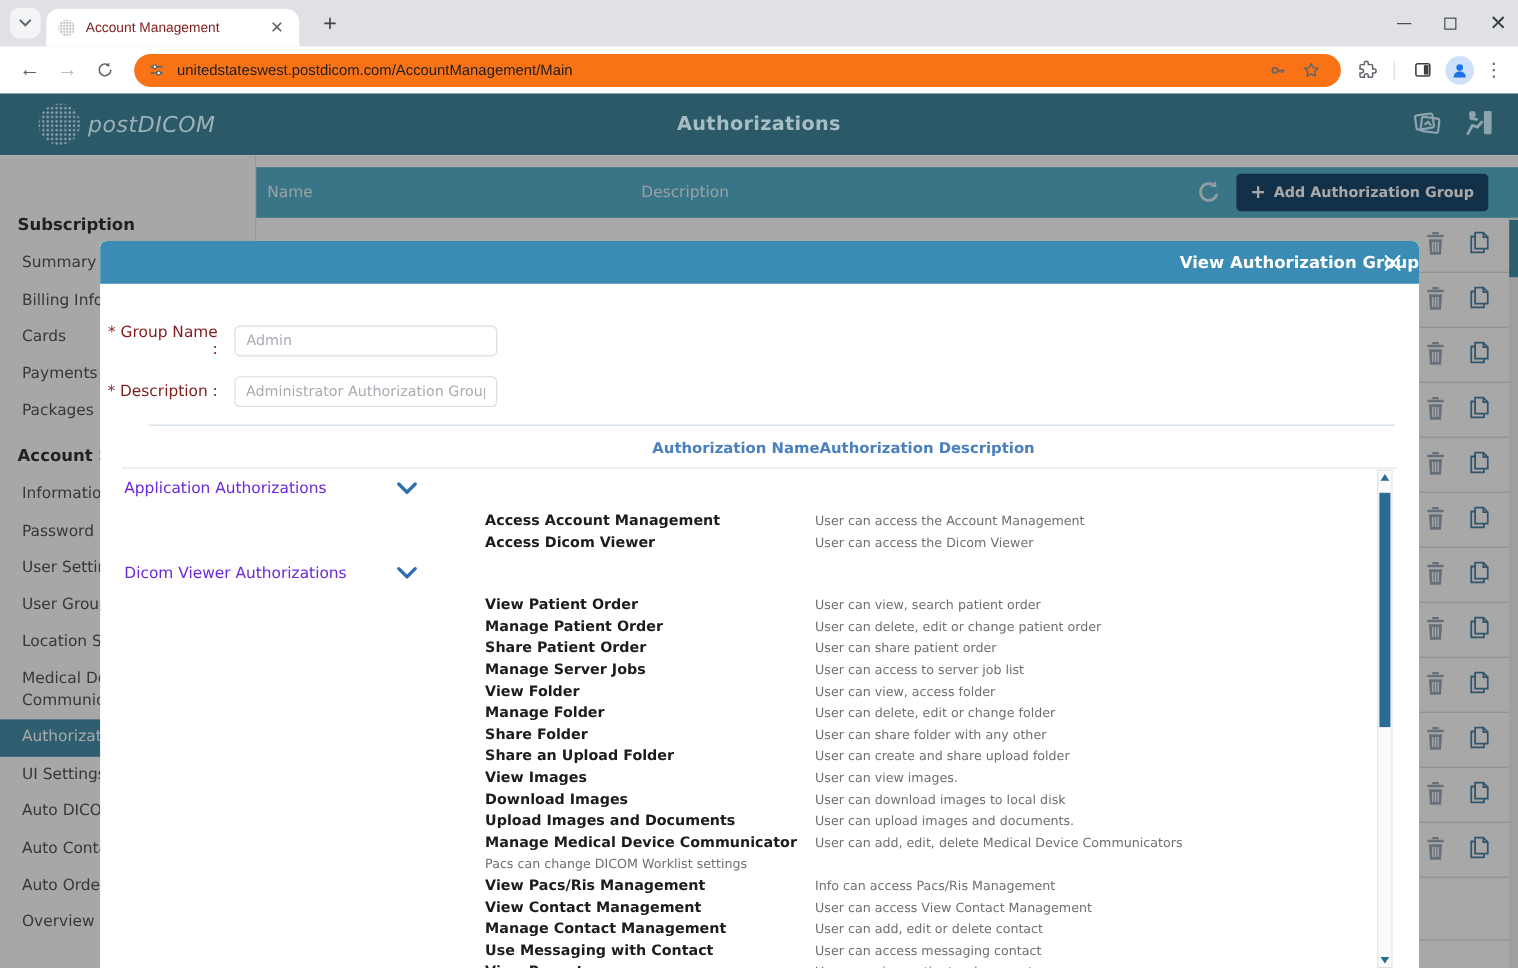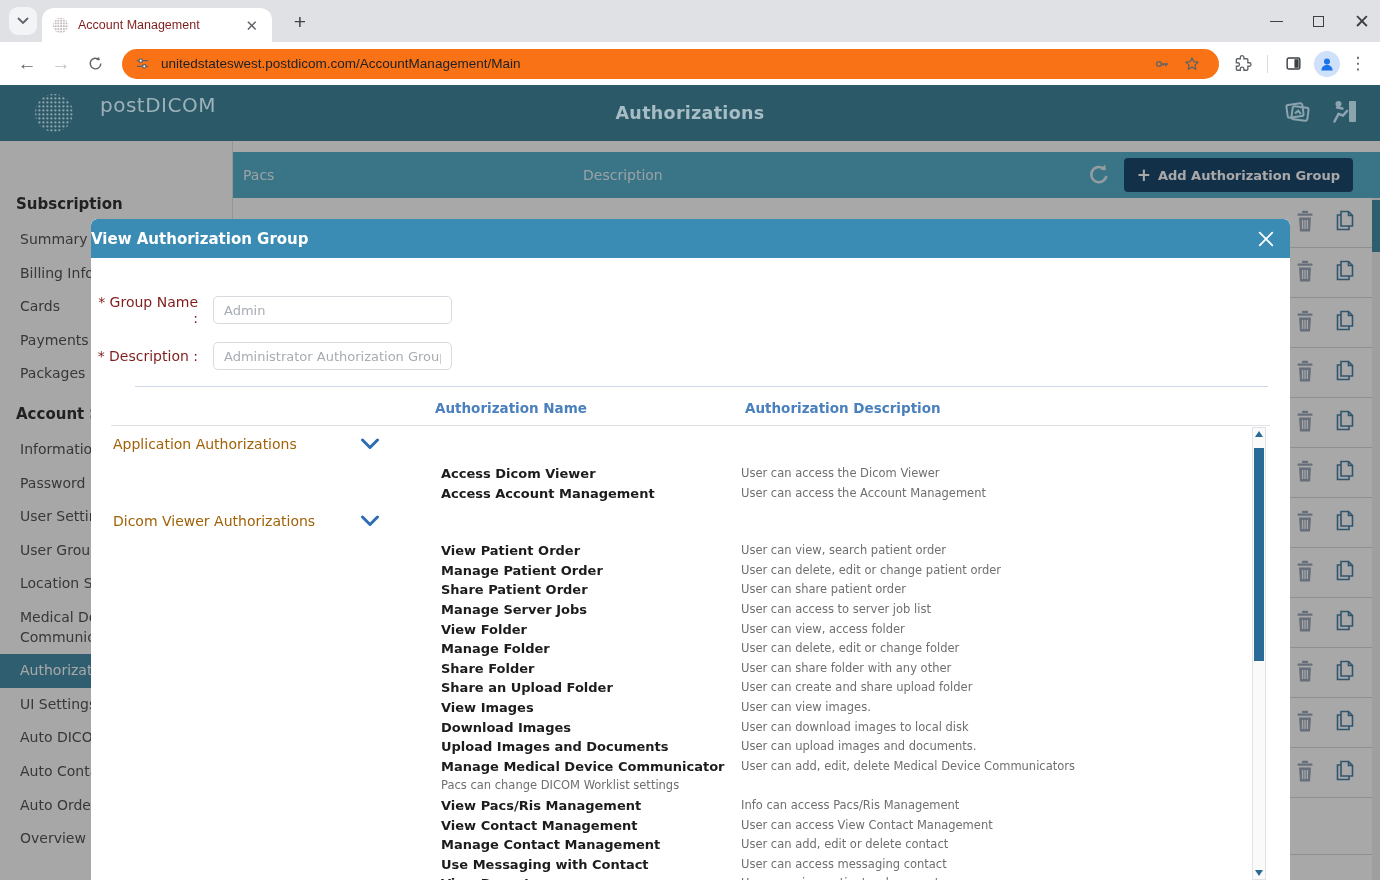--- a/index.html
+++ b/index.html
@@ -33,21 +33,21 @@
   .url-text { flex:1; font-size:13.5px; color:#202124; margin-left:10px; white-space:nowrap; overflow:hidden; }
   .pill-ic { width:30px; height:30px; display:flex; align-items:center; justify-content:center; color:#5f6368; }
   .tb-right { display:flex; align-items:center; gap:6px; }
   .tb-sep { width:1px; height:18px; background:#d8dadd; margin:0 4px; }
   .avatar { width:26px; height:26px; border-radius:50%; background:#cfe0fb; display:flex; align-items:center;
     justify-content:center; }
   .kebab { font-size:17px; color:#5f6368; width:24px; text-align:center; }
 
   
   .app-header { height:56px; background:#2b5968; position:relative; display:flex; align-items:center; }
-  .logo { display:flex; margin-left:34px; gap:24px; }
+  .logo { display:flex; align-items:center; margin-left:34px; gap:4px;font-style:italic; }
   .logo-text { color:#9db1b9; font-size:20px; letter-spacing:0.5px; }
   .app-title { position:absolute; left:0; right:0; text-align:center; color:#a7bdc6; font-size:17.5px;
     font-weight:600; letter-spacing:0.3px; }
   .hdr-icons { margin-left:auto; margin-right:22px; display:flex; gap:16px; z-index:1; }
 
   
   .app-body { position:relative; height:739px; background:#fff; overflow:hidden; }
 
   .sidebar { position:absolute; left:0; top:0; width:233px; height:100%; background:#fdfdfd;
     border-right:1px solid #e4e4e4; padding-top:40px; }
@@ -69,37 +69,37 @@
   .bg-row-empty { height:57px; border-bottom:1px solid #d9d9d9; }
   .bg-scrollbar { position:absolute; right:0; top:57px; bottom:0; width:8px; background:#f2f2f2; }
   .bg-thumb { position:absolute; top:2px; left:0; right:0; height:52px; background:#448fa7; }
 
   .overlay { position:absolute; inset:0; background:rgba(0,0,0,0.34); z-index:5; }
 
   
   .modal { position:absolute; left:91px; top:78px; width:1199px; height:661px; background:#fff;
     border-radius:6px 6px 0 0; z-index:10; overflow:hidden; }
   .modal-header { height:39px; background:#3a8cb4; border-radius:6px 6px 0 0; display:flex;
-    align-items:center; justify-content:flex-start; position:relative; }
+    align-items:center; justify-content:flex-end; position:relative; }
   .modal-title { color:#fff; font-size:15px; font-weight:600; }
   .modal-close { position:absolute; right:13px; top:9px; width:22px; height:22px; display:flex;
     align-items:center; justify-content:center; cursor:pointer; }
   .modal-body { padding-top:36px; }
   .f-row { display:flex; align-items:center; margin-bottom:16px; }
   .f-label { width:122px; text-align:right; padding-right:15px; color:#7f1d1d; font-size:14px; }
   .f-input { width:239px; height:28px; border:1px solid #d7dbe0; border-radius:5px; padding:0 10px;
     color:#a7acb2; font-size:13px; font-family:inherit; background:#fff; outline:none; overflow:hidden;
     white-space:nowrap; }
   .div1 { border-top:1px solid #ccd9e4; margin:15px 22px 0 44px; }
   .m-cols { display:flex; margin-top:13px; }
-  .m-col { color:#4a80bd; font-weight:600; font-size:13.5px; }
+  .m-col { color:#4a80bd; font-weight:600; font-size:13.5px;text-align:right; }
   .m-col.c1 { margin-left:344px; width:310px; }
   .div2 { border-top:1px solid #dfe3e8; margin:9px 20px 0 20px; }
   .m-sec-head { display:flex; align-items:center; margin:10px 0 0 22px; }
-  .m-sec-label { width:247px; color:#a16207; font-size:14px; }
+  .m-sec-label { width:247px; color:#6d28d9; font-size:14px; }
   .m-items { margin:12px 60px 2px 350px; }
   .m-item { display:grid; grid-template-columns:300px 1fr; }
   .m-item .n { font-size:13px; font-weight:bold; color:#1c1c1c; line-height:19.6px; white-space:nowrap; }
   .m-item .d { font-size:11.5px; color:#6f6f6f; line-height:19.6px; white-space:nowrap; }
 
   .m-scroll { position:absolute; right:24px; top:208px; bottom:0; width:14px; background:#fafafa;
     border:1px solid #e2e2e2; }
   .m-arrow-up { position:absolute; top:3px; left:2px; width:0; height:0; border-left:4.5px solid transparent;
     border-right:4.5px solid transparent; border-bottom:6px solid #2a6a96; }
   .m-thumb { position:absolute; top:20px; left:1px; right:1px; height:213px; background:#2a6a96; }
@@ -250,21 +250,21 @@
         <div class="sb-item">UI Settings</div>
         <div class="sb-item">Auto DICOM</div>
         <div class="sb-item">Auto Contacts</div>
         <div class="sb-item">Auto Orders</div>
         <div class="sb-item">Overview</div>
       </div>
   </aside>
 
   <main class="content">
     <div class="list-header">
-      <span class="lh-name">Pacs</span>
+      <span class="lh-name">Name</span>
       <span class="lh-desc">Description</span>
       <span class="refresh-btn">
         <svg width="26" height="26" viewBox="0 0 24 24">
             <path d="M18.8 13a7 7 0 1 1-1.6-6" fill="none" stroke="#dfeef3" stroke-width="2.3"></path>
             <path d="M17.8 2.4l0.5 5.2-5.2-0.6z" fill="#dfeef3"></path>
           </svg>
       </span>
       <span class="add-btn">
         <span class="add-plus">+</span>
         <span>Add Authorization Group</span>
@@ -593,26 +593,26 @@
       <div class="div2"></div>
       <div>
           <div class="m-sec-head">
             <span class="m-sec-label">Application Authorizations</span>
   <svg width="20" height="12" viewBox="0 0 20 12">
               <path d="M2.5 2l7.5 7.5L17.5 2" fill="none" stroke="#2f6db3" stroke-width="3" stroke-linecap="round" stroke-linejoin="round"></path>
             </svg>
 </div>
           <div class="m-items">
             <div class="m-item">
+              <span class="n">Access Account Management</span>
+              <span class="d">User can access the Account Management</span>
+            </div>
+            <div class="m-item">
               <span class="n">Access Dicom Viewer</span>
               <span class="d">User can access the Dicom Viewer</span>
-            </div>
-            <div class="m-item">
-              <span class="n">Access Account Management</span>
-              <span class="d">User can access the Account Management</span>
             </div>
           </div>
           <div class="m-sec-head">
             <span class="m-sec-label">Dicom Viewer Authorizations</span>
   <svg width="20" height="12" viewBox="0 0 20 12">
               <path d="M2.5 2l7.5 7.5L17.5 2" fill="none" stroke="#2f6db3" stroke-width="3" stroke-linecap="round" stroke-linejoin="round"></path>
             </svg>
 </div>
           <div class="m-items">
             <div class="m-item">

